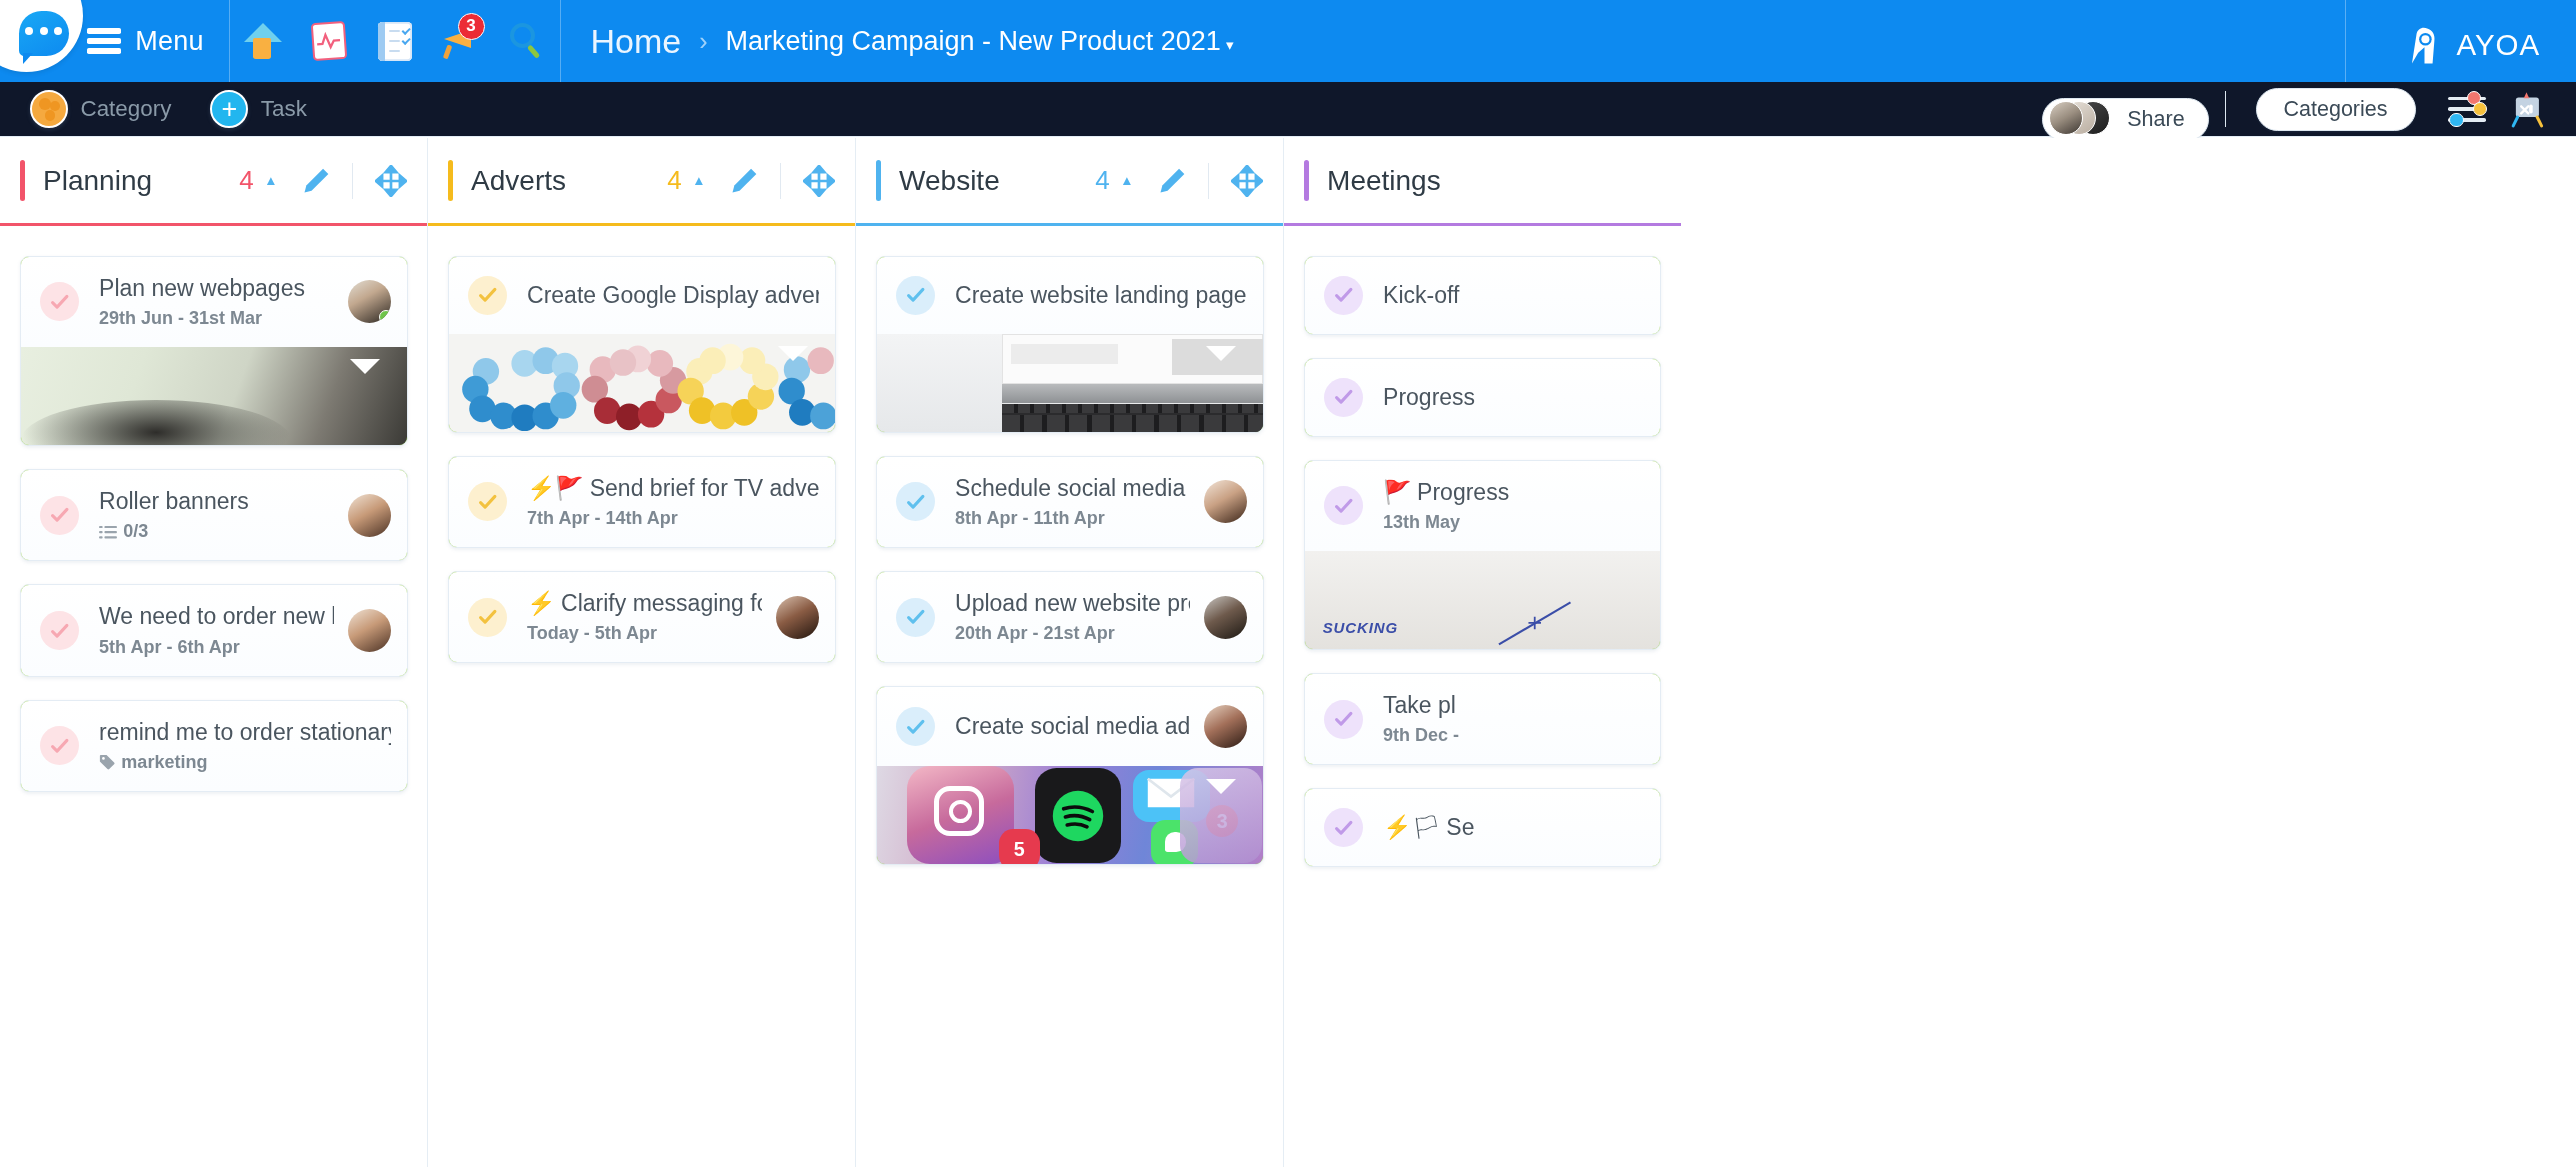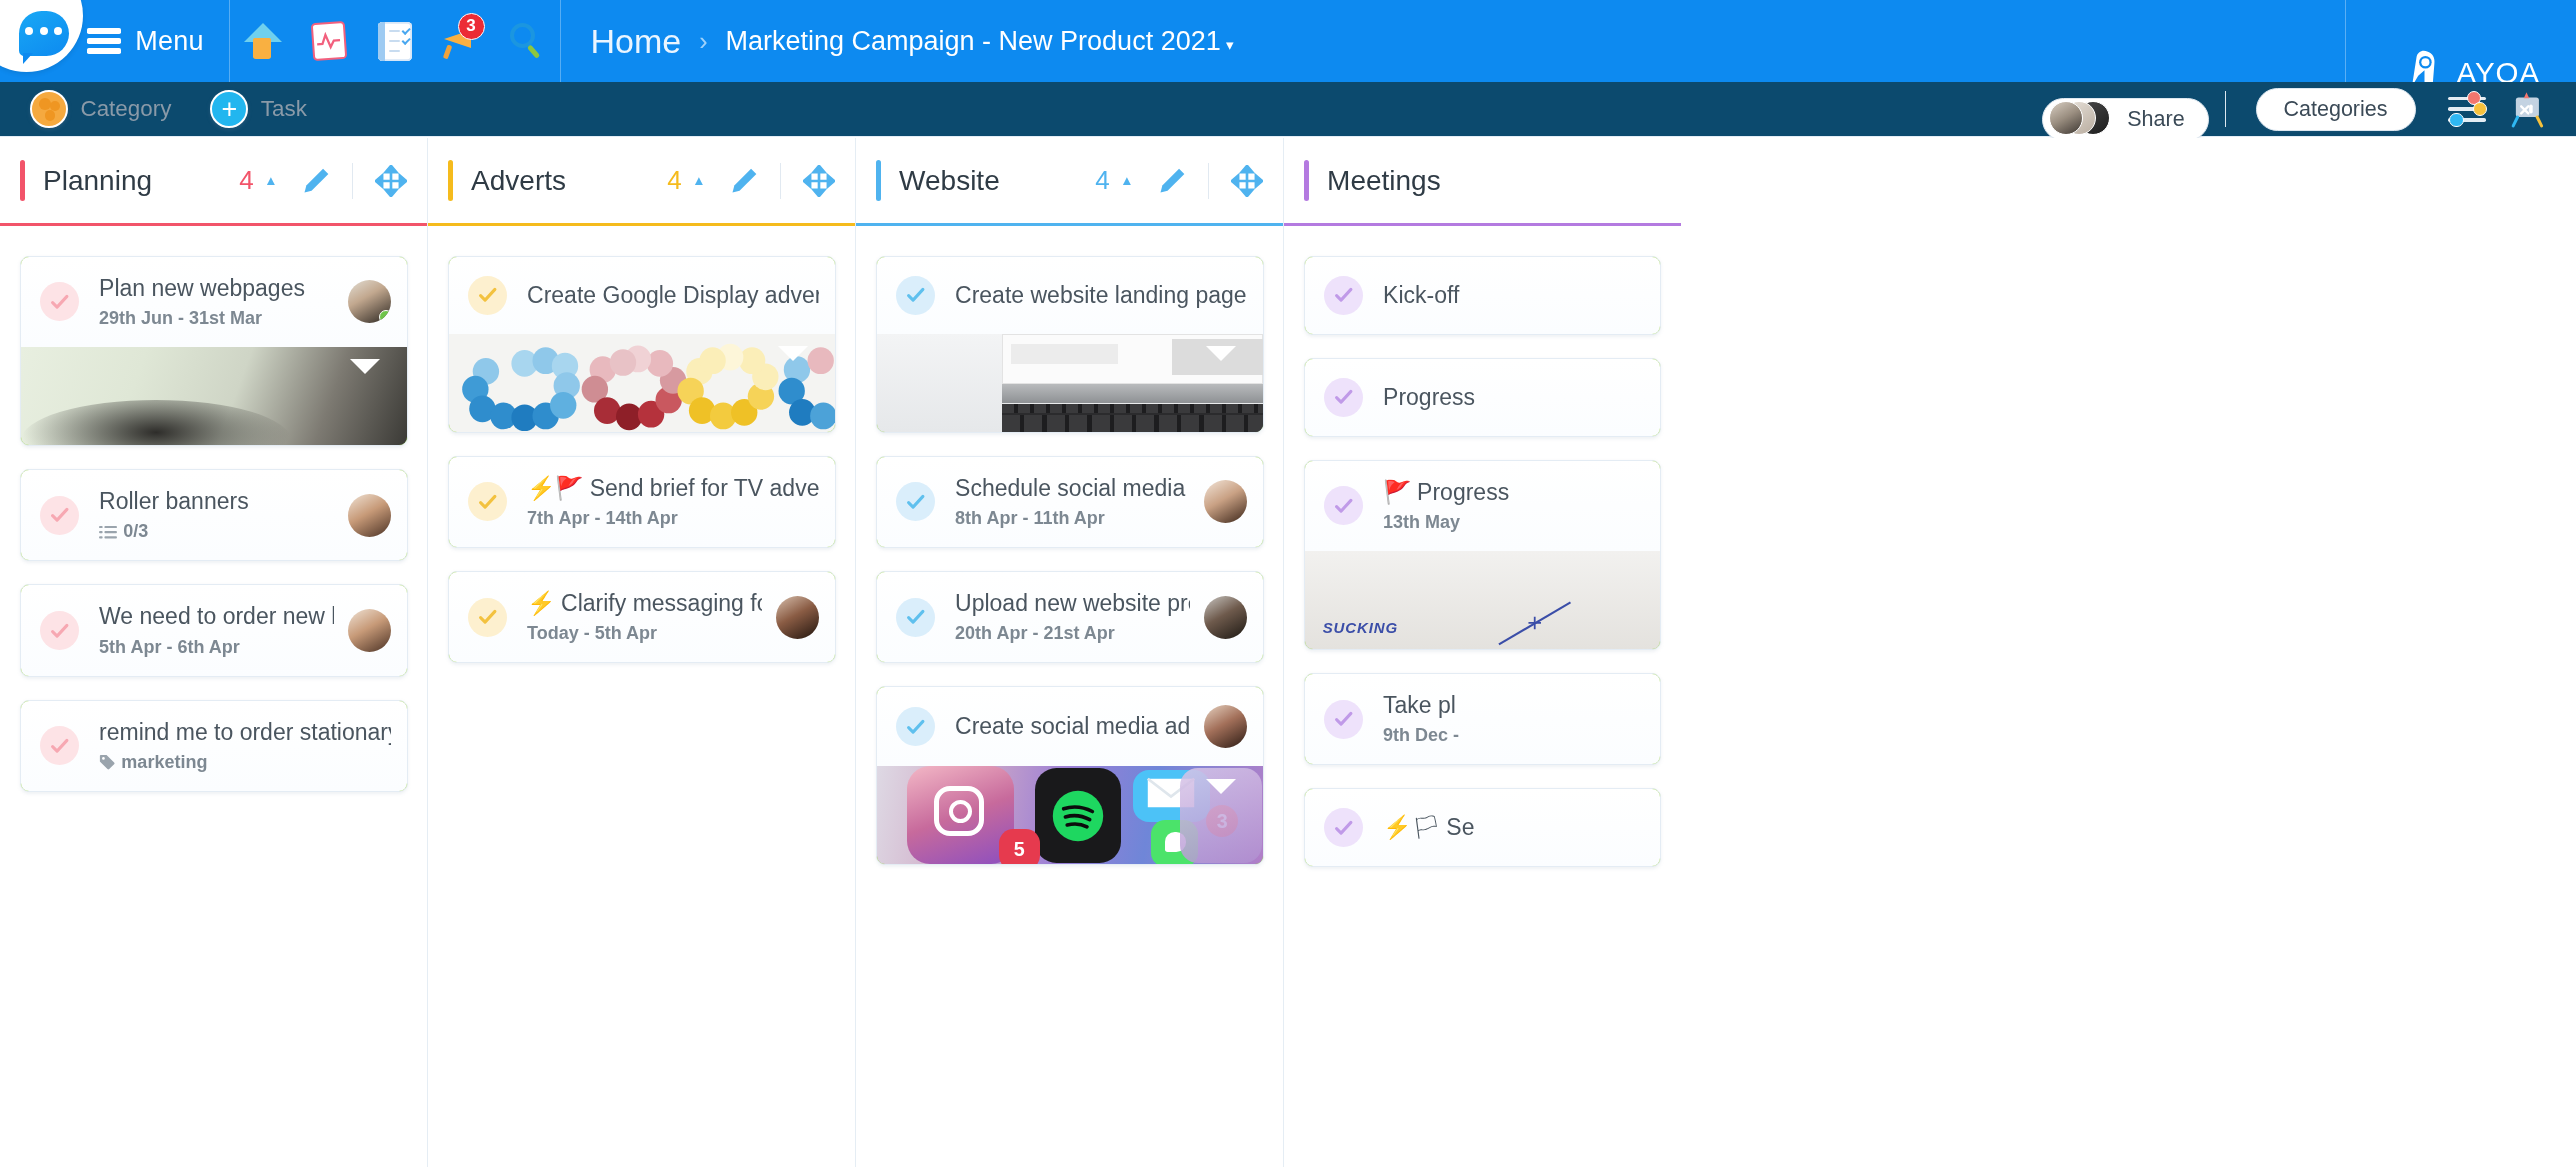--- a/index.html
+++ b/index.html
@@ -99,29 +99,29 @@
   .ic-search .ring { position:absolute; left:1.8px; top:0; width:25px; height:25px; border:4.5px solid #1b96e0; border-radius:50%; }
   .ic-search .stick { position:absolute; left:22.4px; top:20.6px; width:5.4px; height:15px; background:#8cc63f; transform: rotate(-40deg); border-radius:2.7px;}
 
   .crumb-wrap { display: flex; align-items: center; height: 82px; padding-left: 30px; gap: 18px; }
   .crumb-link { color: #eaf5ff; font-size: 34px; cursor: pointer; }
   .crumb-chev { color: #9fd2fb; font-size: 25px; }
   .crumb-current { color: #ffffff; font-size: 27px; cursor: pointer; }
   .crumb-caret { color: #ffffff; font-size: 15px; margin-left: 5.4px; }
 
   .logo-sep { position: absolute; right: 230px; top: 0; width: 0.9px; height: 82px; background: rgba(255,255,255,0.32); }
-  .brand { position: absolute; right: 36px; top: 0; height: 90px; display: flex; align-items: flex-end; gap: 10.7px; }
+  .brand { position: absolute; right: 36px; top: 0; height: 90px; display: flex; align-items: center; gap: 10.7px; }
   .brand-mark { width: 43px; height: 43px; position: relative; }
   .brand-text { color: #fff; font-size: 29.5px; letter-spacing: 0.9px; font-weight: 500; }
 
   
   .toolbar {
     position: absolute; top: 82px; left: 0;
     width: 2576px; height: 55px;
-    background: #0c4a6e;
+    background: #0f172a;
     border-bottom: 0.9px solid #e3edf6;
     display: flex; align-items: center;
   }
   .tb-item { display: flex; align-items: center; gap: 12.5px; cursor: pointer; }
   .tb-item:first-child { margin-left: 30px; }
   .tb-item + .tb-item { margin-left: 39px; }
   .tb-circle {
     width: 38px; height: 38px; border-radius: 50%;
     border: 2.7px solid #fff; box-shadow: 0 1.8px 4.5px rgba(90,120,150,0.28);
     display: flex; align-items: center; justify-content: center; position: relative;

